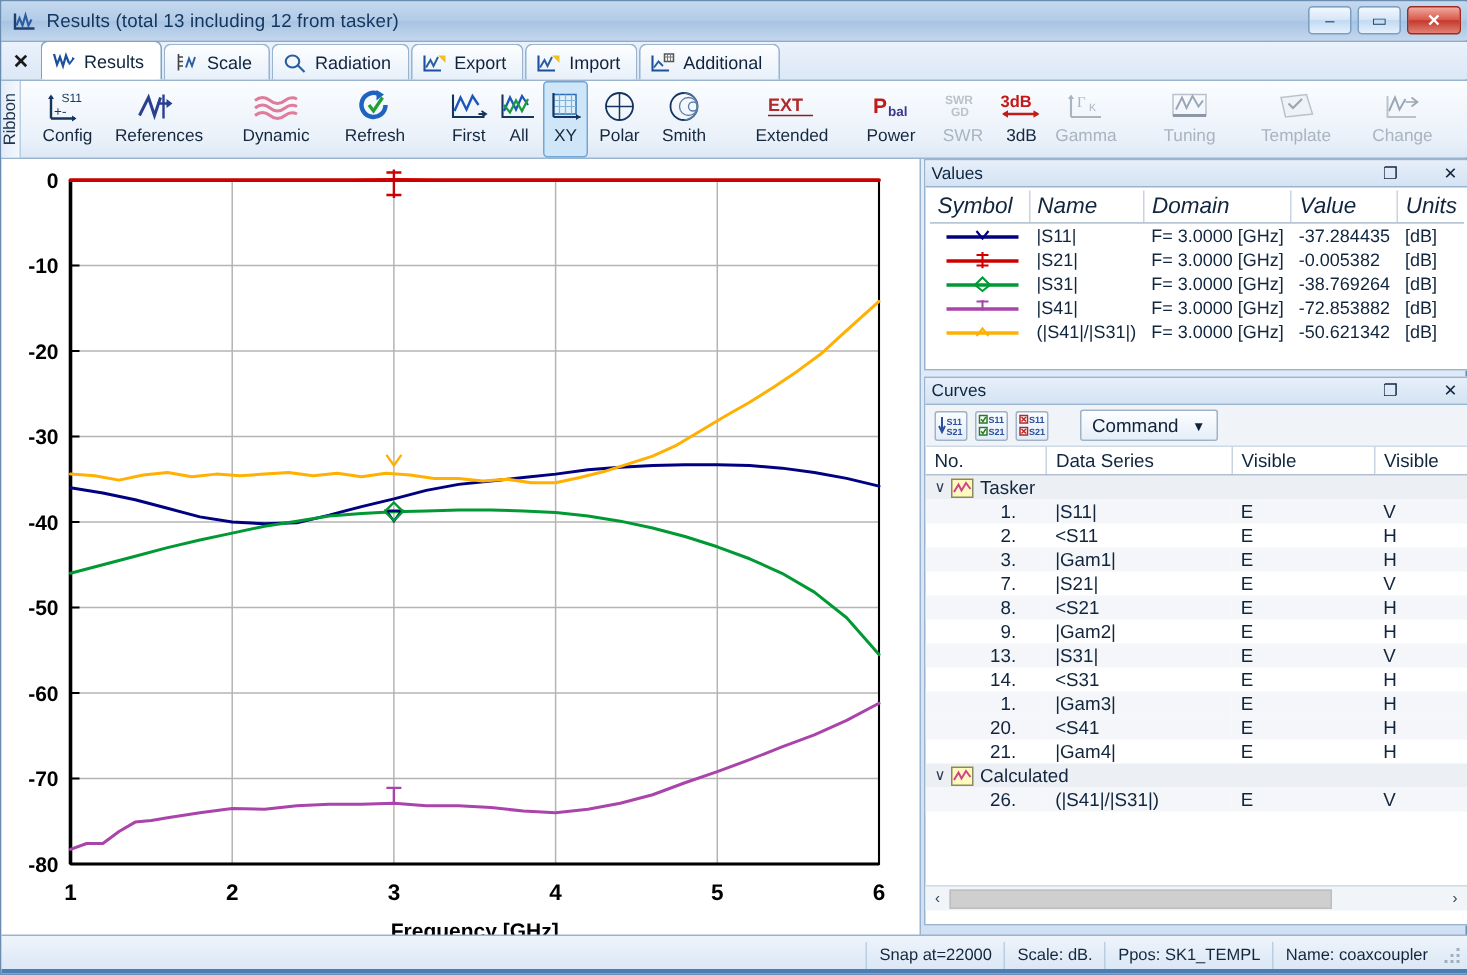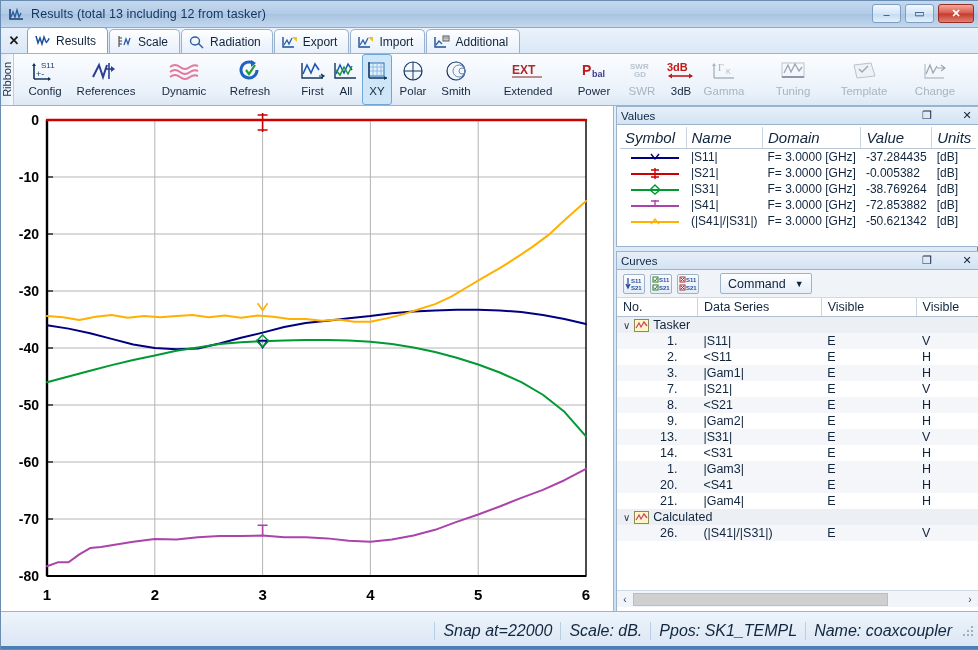--- a/index.html
+++ b/index.html
@@ -182,25 +182,25 @@
   }
   .hs-arrow { width:16px; text-align:center; font-size:10px; color:#31455b; }
   .hs-track { flex:1; height:13px; background:#f1f4f8; position:relative; }
   .hs-thumb {
     position:absolute; left:0; top:0; height:13px; width:255px;
     background:#cfcfcf; border:1px solid #bdbdbd;
   }
 
   
   #statusbar {
-    position:absolute; left:0; bottom:0; width:978px; height:38px;
+    position:absolute; left:0; bottom:0; width:978px; height:26px;
     background: linear-gradient(180deg,#eef4fb 0%,#d9e6f4 100%);
     border-top:1px solid #9ab4d0;
     display:flex; align-items:center; justify-content:flex-end;
-    font-size:16px; color:#13263f;font-style:italic;
+    font-size:11px; color:#13263f;
   }
   .sb-cell { padding:0 8px; border-left:1px solid #b9cde3; height:18px; line-height:18px; }
   #grip { width:16px; height:16px; margin-right:3px; opacity:.55; }
   #bottom-edge {
     position:absolute; left:0; bottom:0; width:978px; height:3px; background:#4a7fb5;
   }
 </style>
 </head>
 <body>
 

